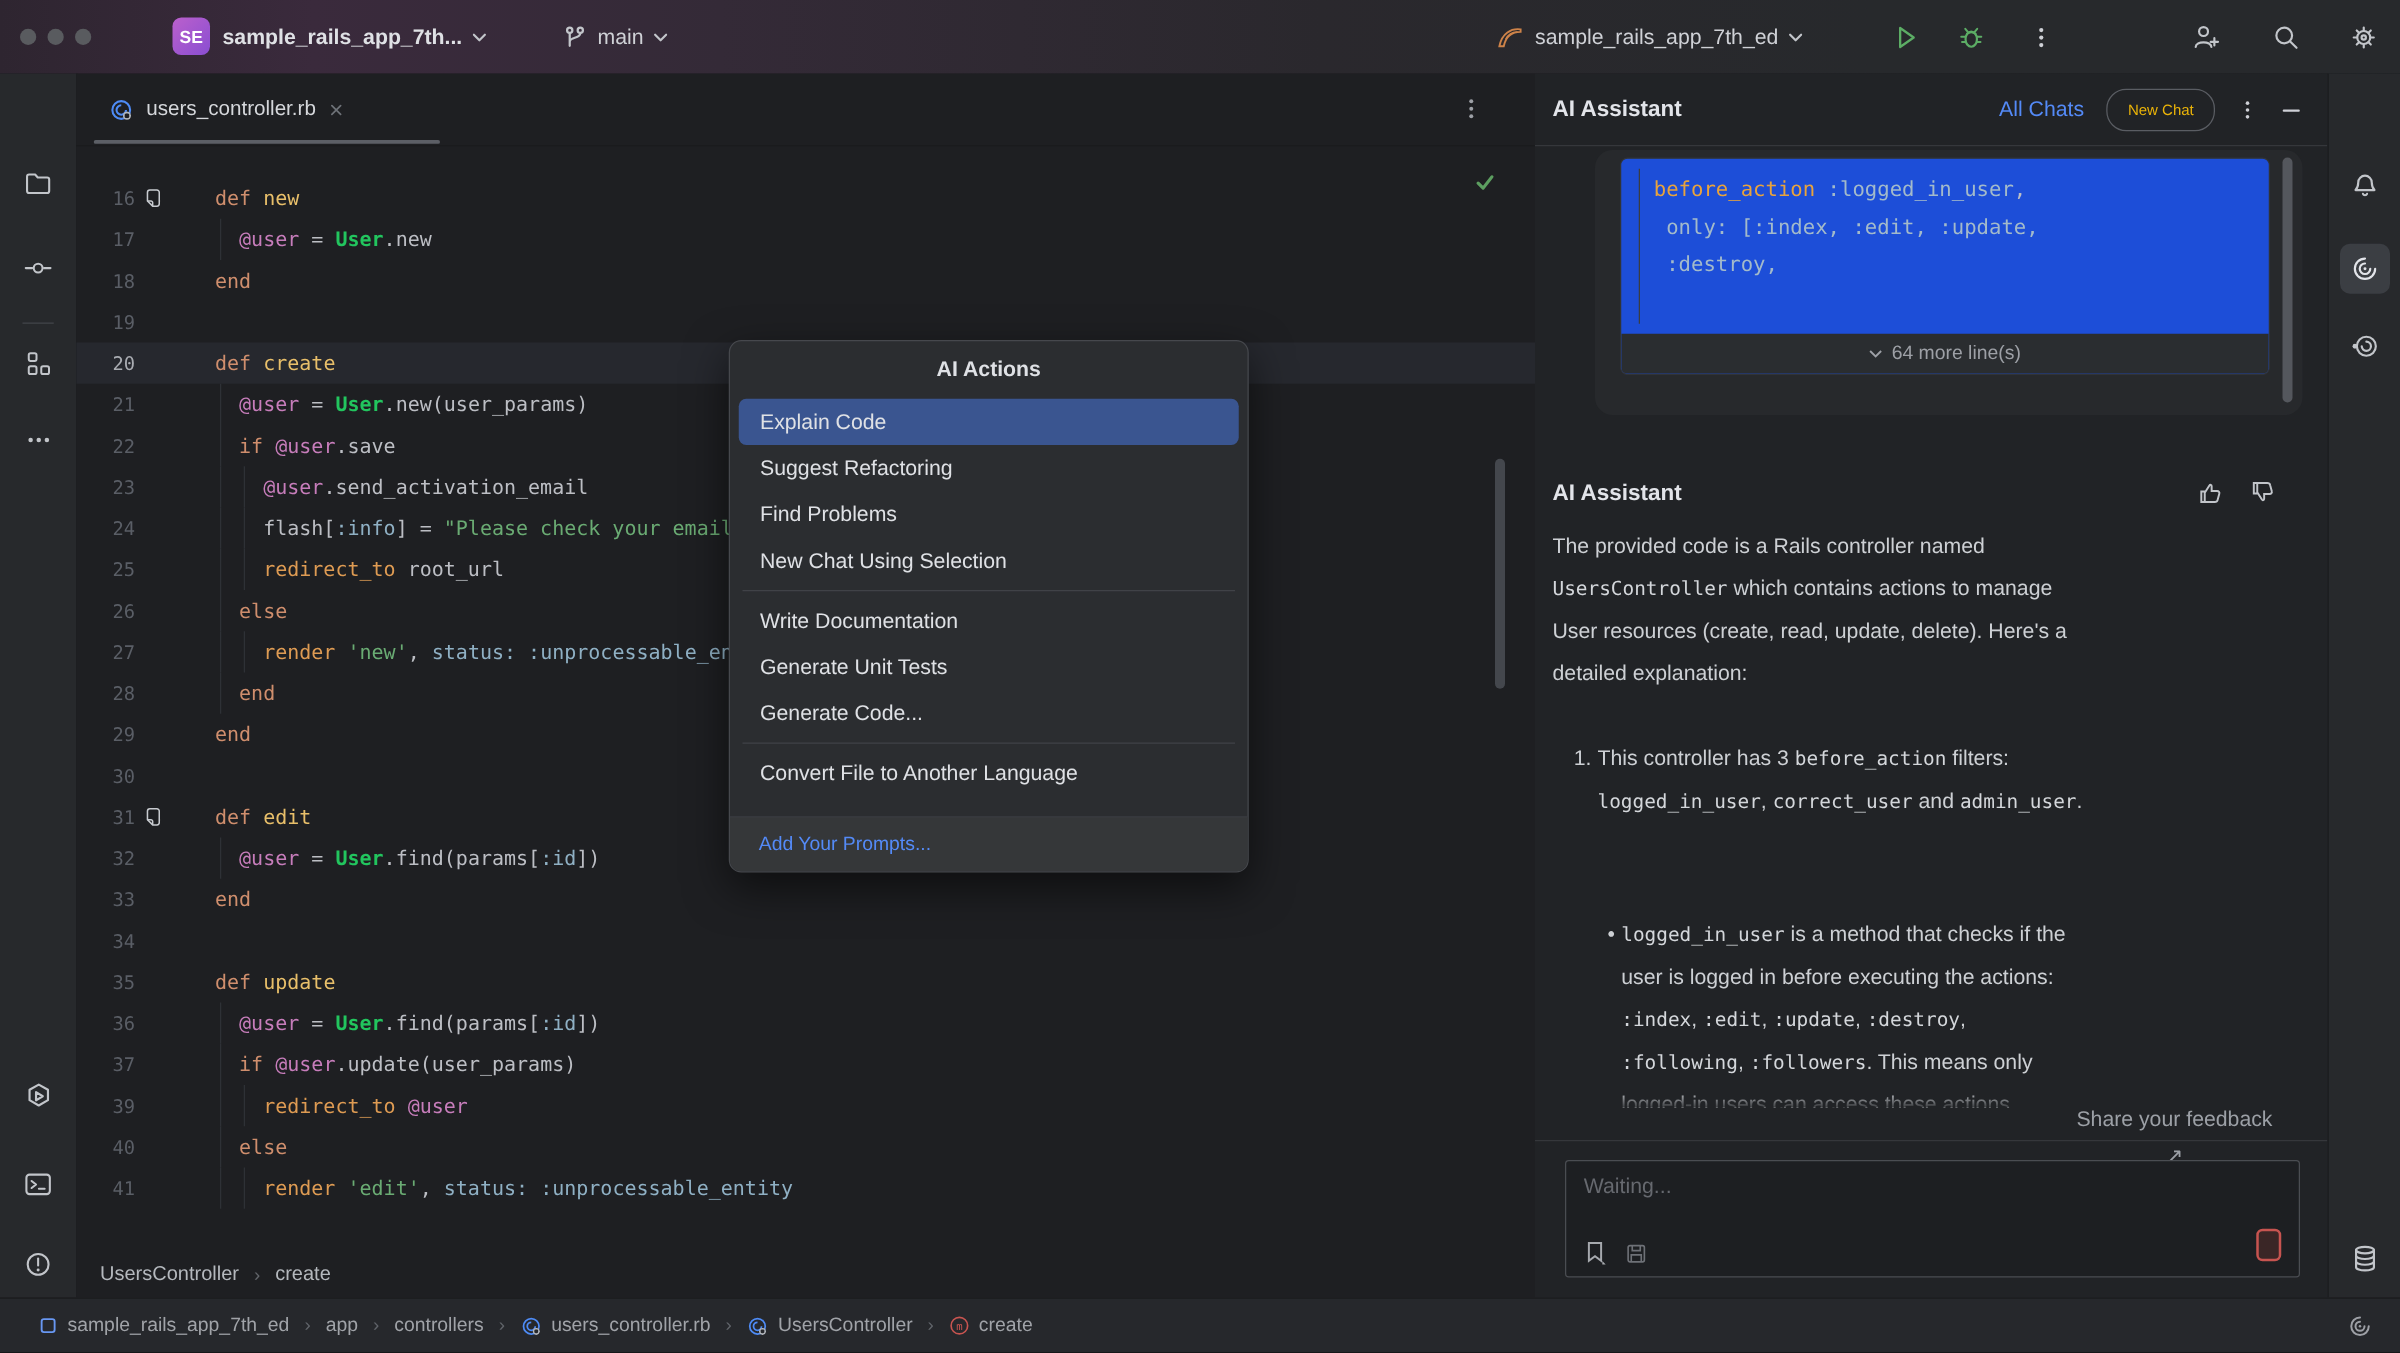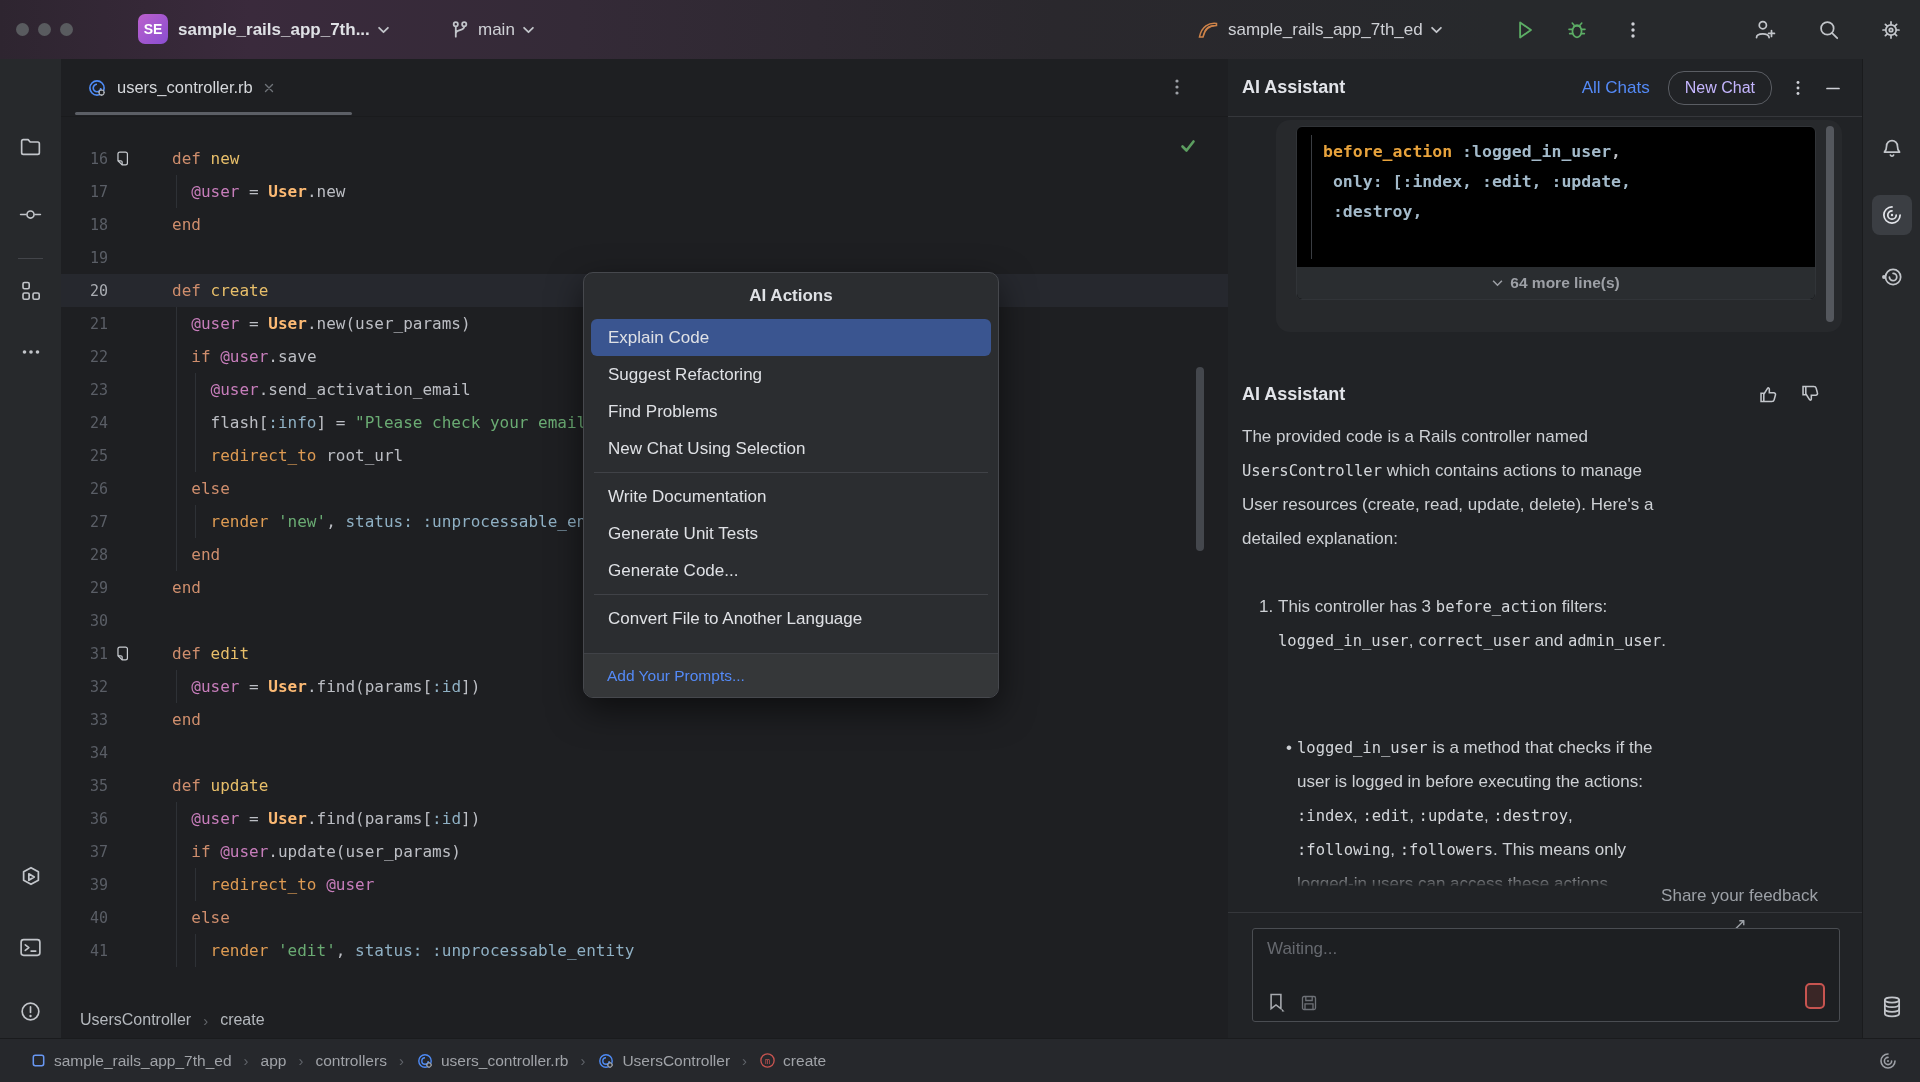--- a/index.html
+++ b/index.html
@@ -38,21 +38,21 @@
   #ebody{position:absolute;left:0;top:57px;right:0;height:886px;overflow:hidden;}
   #lines{padding-top:26px;}
   .eline{position:relative;height:33px;display:flex;align-items:center;font-size:16px;white-space:pre;}
   .eline.cur{background:#26282E;}
   .lnum{width:47px;text-align:right;color:#5A5E66;font-family:"DejaVu Sans Mono",monospace;font-size:15px;flex:none;}
   .eline.cur .lnum{color:#A9ACB2;}
   .lbm{width:60px;flex:none;display:flex;align-items:center;padding-left:6px;box-sizing:border-box;}
   .lcode{margin-left:4px;font-family:"DejaVu Sans Mono",monospace;}
   .g{position:absolute;top:0;bottom:0;width:1px;background:#2E3136;}
   .tok-kw{color:#CF8E6D}.tok-def{color:#E8BF6A}.tok-ivar{color:#C77DBB}
-  .tok-const{color:#fdba74;font-weight:bold}.tok-plain{color:#BCBEC4}
+  .tok-const{color:#22c55e;font-weight:bold}.tok-plain{color:#BCBEC4}
   .tok-rails{color:#DE9B53}.tok-sym{color:#8FB0C4}.tok-str{color:#6AAB73}
   #green-check{position:absolute;right:30px;top:20px;}
   #escroll{position:absolute;right:24px;top:251px;width:8px;height:184px;border-radius:4px;background:#44474D;}
   #ebread{position:absolute;left:0;right:0;bottom:0;height:36px;display:flex;align-items:center;gap:12px;
     padding-left:19px;font-size:16px;color:#B4B8BD;}
   .crumb-sep{color:#63666B;font-size:15px;}
 
   
   #popup{position:absolute;left:583px;top:272px;width:416px;height:426px;background:#2B2D30;
     border:1px solid #46484D;border-radius:10px;box-shadow:0 12px 34px rgba(0,0,0,.55);
@@ -67,27 +67,27 @@
   #popup-footer{height:43px;background:#353739;border-top:1px solid #404247;border-radius:0 0 9px 9px;
     display:flex;align-items:center;padding-left:23px;font-size:15.5px;color:#548AF7;flex:none;}
 
   
   #aipanel{position:absolute;left:1228px;top:59px;width:634px;height:979px;background:#212326;}
   #ai-head{position:absolute;left:0;top:0;right:0;height:57px;border-bottom:1px solid #35373B;
     display:flex;align-items:center;}
   #ai-title{font-size:18px;font-weight:bold;color:#E2E4E9;margin-left:14px;}
   #all-chats{margin-left:auto;font-size:17px;color:#548AF7;}
   #new-chat{margin-left:18px;height:32px;padding:0 16px;border:1px solid #5A5D63;border-radius:16px;
-    display:flex;align-items:center;font-size:16px;color:#c4b5fd;}
+    display:flex;align-items:center;font-size:12px;color:#eab308;}
   #ai-head-kebab{margin-left:16px;}
   #ai-head-min{margin-left:16px;margin-right:20px;}
   #messages{position:absolute;left:0;top:57px;right:0;height:770px;overflow:hidden;}
   #ucard{position:absolute;left:48px;top:4px;width:566px;height:212px;background:#27292C;border-radius:14px;}
-  #ucode{position:absolute;left:20px;top:6px;width:520px;height:174px;background:#000000;
-    border:1px solid #313438;border-radius:6px;box-sizing:border-box;overflow:hidden;font-weight:bold;}
+  #ucode{position:absolute;left:20px;top:6px;width:520px;height:174px;background:#1d4ed8;
+    border:1px solid #313438;border-radius:6px;box-sizing:border-box;overflow:hidden;}
   #ucode-gutter{position:absolute;left:14px;top:8px;bottom:40px;width:1px;background:#3A3D42;}
   #ucode-lines{padding:10px 0 0 26px;font-size:16.5px;line-height:30px;white-space:pre;}
   .tok-crails{color:#E8A33C}.tok-csym{color:#A3BACA}.tok-cplain{color:#BCBEC4}
   #ucode-foot{position:absolute;left:0;right:0;bottom:0;height:32px;background:#2A2D30;
     display:flex;align-items:center;justify-content:center;gap:7px;font-size:15.5px;color:#9DA0A6;}
   #ucard-scroll{position:absolute;right:8px;top:6px;width:8px;height:196px;border-radius:4px;background:#54575D;}
   #response{position:absolute;left:14px;top:264px;right:18px;}
   #author-row{display:flex;align-items:center;height:28px;margin-bottom:12px;}
   #author-name{font-size:18px;font-weight:bold;color:#E2E4E9;}
   #thumbs{margin-left:auto;display:flex;gap:18px;padding-right:22px;}

